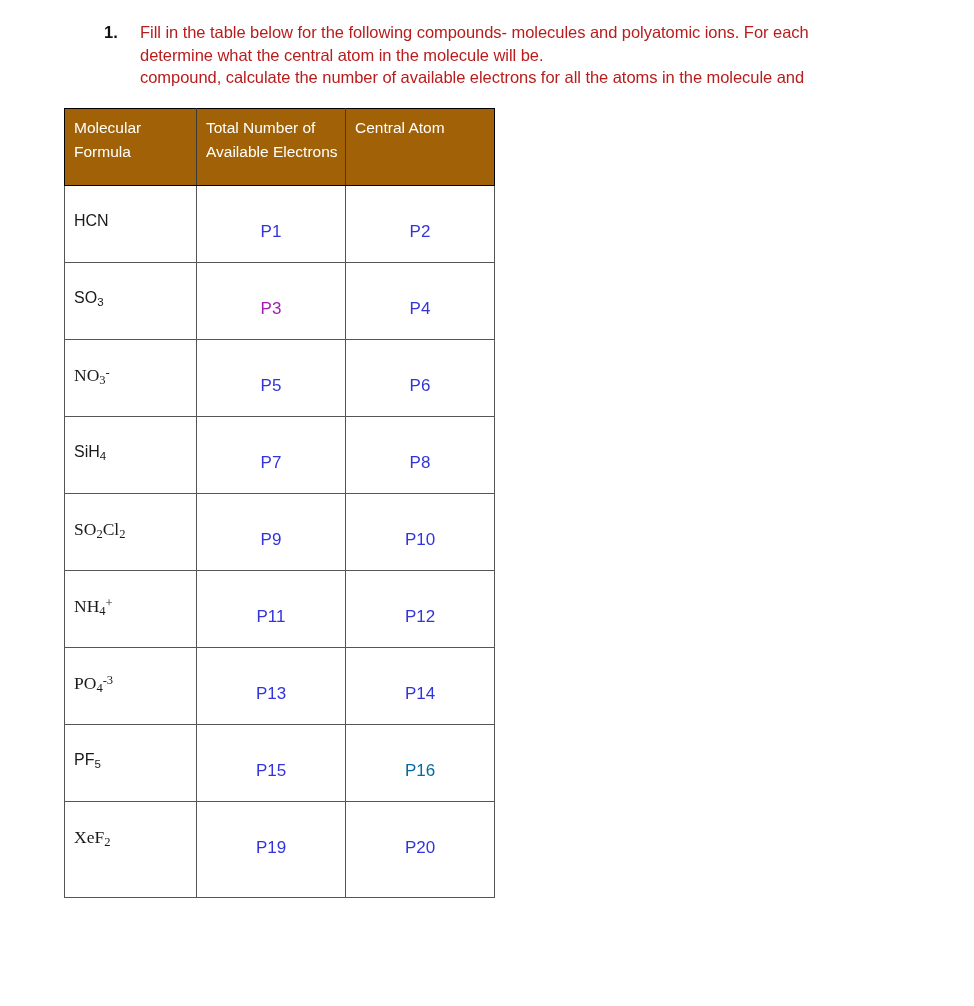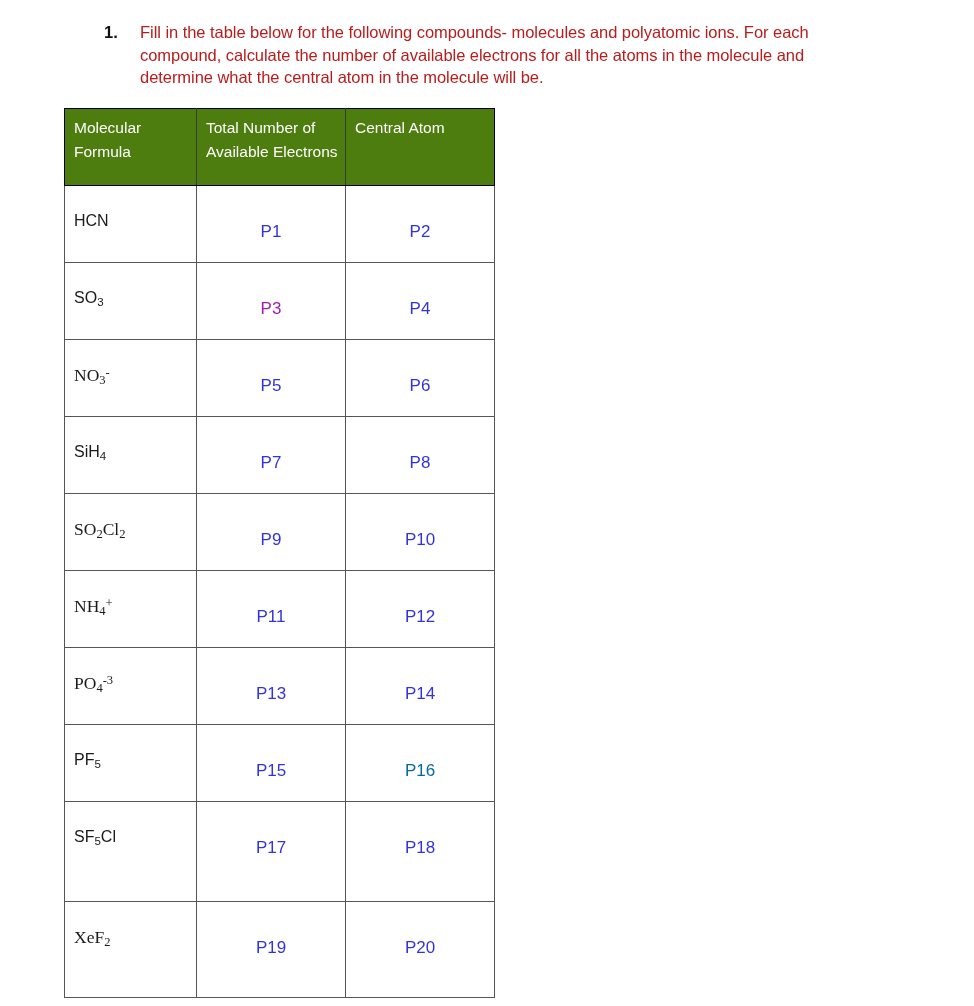--- a/index.html
+++ b/index.html
@@ -61,21 +61,21 @@
   #compound-table th,
   #compound-table td {
     border: 1px solid #555555;
     padding: 0;
     vertical-align: top;
     box-sizing: border-box;
   }
 
   
   #compound-table thead th {
-    background: #4d7c0f;
+    background: #a16207;
     color: #ffffff;
     font-weight: normal;
     font-size: 15.5px;
     line-height: 24px;
     text-align: left;
     padding: 7px 0 9px 9px;
     height: 77px;
     border-color: #000000;
     border-right-color: #3a3a3a;
     vertical-align: top;
@@ -130,25 +130,25 @@
 </head>
 <body>
 
 <div id="question-block">
   <div class="q-row">
     <div class="q-number">1.</div>
     <div class="q-text">Fill in the table below for the following compounds- molecules and polyatomic ions.  For each</div>
   </div>
   <div class="q-row">
     <div class="q-number"></div>
-    <div class="q-text">compound, calculate the number of available electrons for all the atoms in the molecule and</div>
+    <div class="q-text">determine what the central atom in the molecule will be.</div>
   </div>
   <div class="q-row">
     <div class="q-number"></div>
-    <div class="q-text">determine what the central atom in the molecule will be.</div>
+    <div class="q-text">compound, calculate the number of available electrons for all the atoms in the molecule and</div>
   </div>
 </div>
 
 <table id="compound-table">
   <colgroup>
     <col class="c-formula">
     <col class="c-electrons">
     <col class="c-central">
   </colgroup>
   <thead>
@@ -240,31 +240,20 @@
         <td>
           <div class="cell-formula sans">PF<sub>5</sub></div>
         </td>
         <td>
           <div class="cell-answer" style="color: rgb(51, 51, 221);">P15</div>
         </td>
         <td>
           <div class="cell-answer" style="color: #0369a1;">P16</div>
         </td>
       </tr>
-      <tr class="row-tall">
-        <td>
-          <div class="cell-formula sans">SF<sub>5</sub>Cl</div>
-        </td>
-        <td>
-          <div class="cell-answer" style="color: rgb(51, 51, 221);">P17</div>
-        </td>
-        <td>
-          <div class="cell-answer" style="color: rgb(51, 51, 221);">P18</div>
-        </td>
-      </tr>
       <tr class="row-last">
         <td>
           <div class="cell-formula serif">XeF<sub>2</sub></div>
         </td>
         <td>
           <div class="cell-answer" style="color: rgb(51, 51, 221);">P19</div>
         </td>
         <td>
           <div class="cell-answer" style="color: rgb(51, 51, 221);">P20</div>
         </td>

